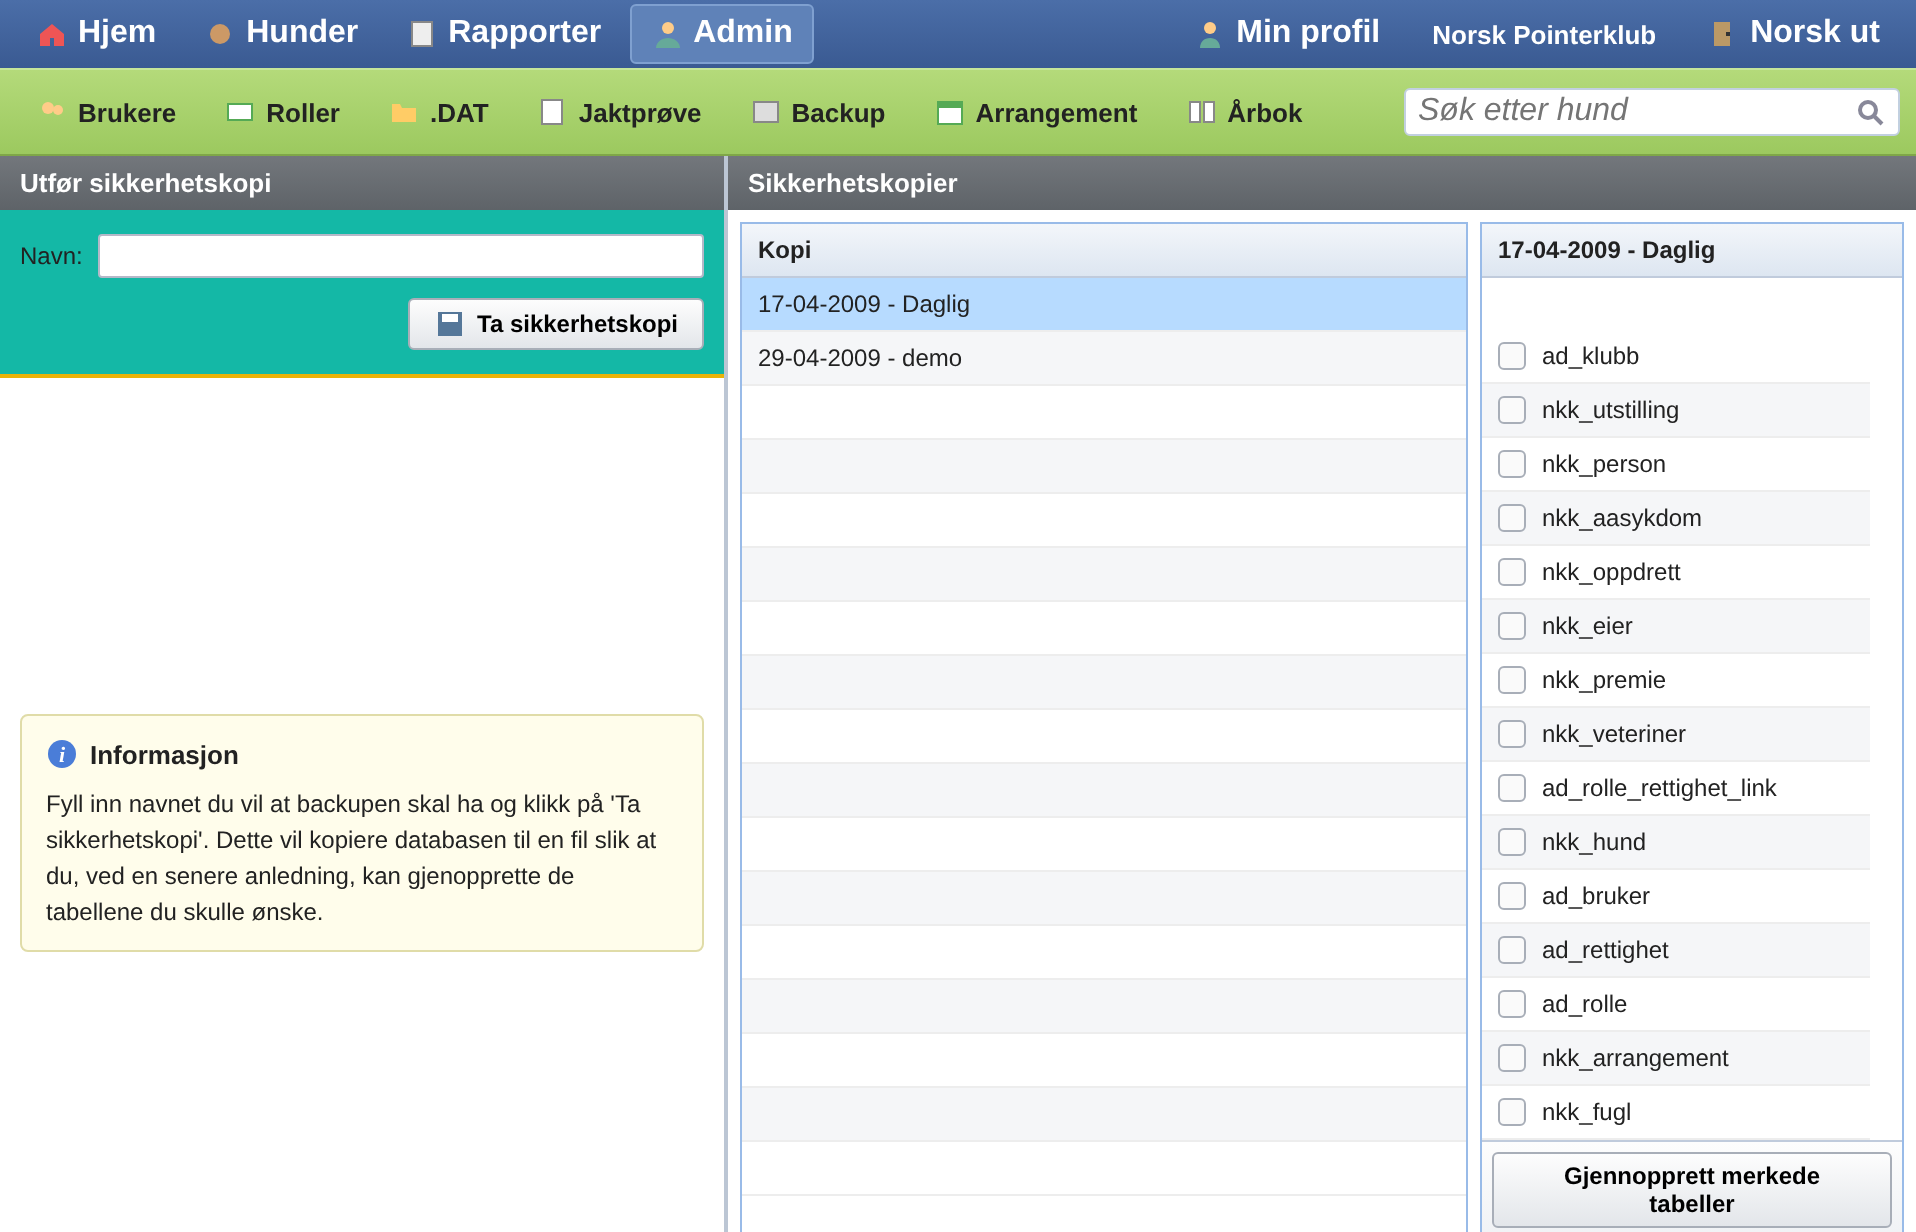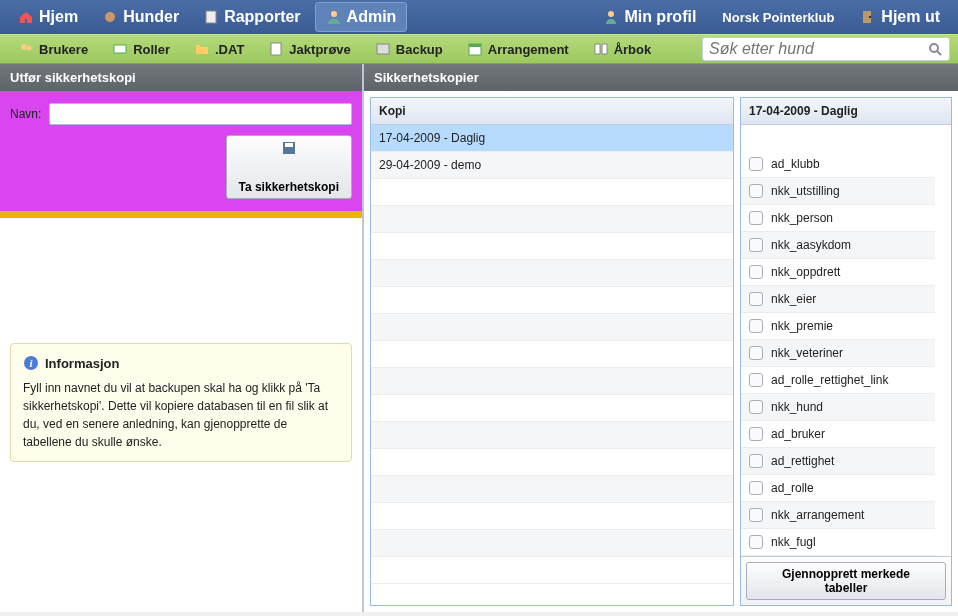--- a/index.html
+++ b/index.html
@@ -35,21 +35,21 @@
 }
 .top-nav .nav-item.active {
   background: #5f82b8;
   border: 1px solid #7fa0d0;
 }
 .top-nav .spacer { flex: 1; }
 .top-nav .club-name { font-weight: bold; font-size: 13px; margin: 0 12px; }
 
 
 .sub-nav {
-  height: 30px;
+  height: 44px;
   background: linear-gradient(to bottom, #b4da7a, #9cc95f);
   border-top: 1px solid #c6e69a;
   border-bottom: 1px solid #7fa748;
   display: flex;
   align-items: center;
   padding: 0 8px;
   gap: 4px;
 }
 .sub-nav .sub-item {
   display: inline-flex;
@@ -104,22 +104,22 @@
 }
 .right-col {
   flex: 1;
   display: flex;
   flex-direction: column;
 }
 
 
 .form-body {
   padding: 12px 10px;
-  background: #d946ef;
-  border-bottom: 7px solid #eab308;
+  background: #14b8a6;
+  border-bottom: 2px solid #eab308;
 }
 .form-row {
   display: flex;
   align-items: center;
   gap: 8px;
   margin-bottom: 10px;
 }
 .form-row label { font-size: 12px; }
 .text-input {
   flex: 1;
@@ -132,22 +132,21 @@
 .btn {
   background: linear-gradient(to bottom, #fdfdfd, #e3e6ea);
   border: 1px solid #a8aeb8;
   border-radius: 3px;
   padding: 4px 12px;
   font-size: 12px;
   font-weight: bold;
   cursor: pointer;
   display: inline-flex;
   align-items: center;
-  gap: 24px;
-  flex-direction: column;
+  gap: 6px;
 }
 .btn-row { display: flex; justify-content: flex-end; }
 
 .info-box {
   margin: 10px;
   margin-top: auto;
   margin-bottom: 150px;
   background: #fffdeb;
   border: 1px solid #e0dca8;
   border-radius: 4px;
@@ -277,21 +276,21 @@
         <path d="M3 15c0-3 2-5 5-5s5 2 5 5z" fill="#6a9"></path>
       </svg>
     <span>Min profil</span>
   </div>
   <span class="club-name">Norsk Pointerklub</span>
   <div class="nav-item">
     <svg class="ico" viewBox="0 0 16 16">
         <rect x="3" y="2" width="8" height="12" fill="#b96"></rect>
         <rect x="9" y="7" width="2" height="2" fill="#333"></rect>
       </svg>
-    <span>Hjem ut</span>
+    <span>Norsk ut</span>
   </div>
 </div>
 
 <div class="sub-nav">
   <div class="sub-item">
     <svg class="ico" viewBox="0 0 16 16">
         <circle cx="6" cy="6" r="3" fill="#fc8"></circle>
         <circle cx="11" cy="7" r="2.5" fill="#fc8"></circle>
       </svg>
     <span>Brukere</span>

